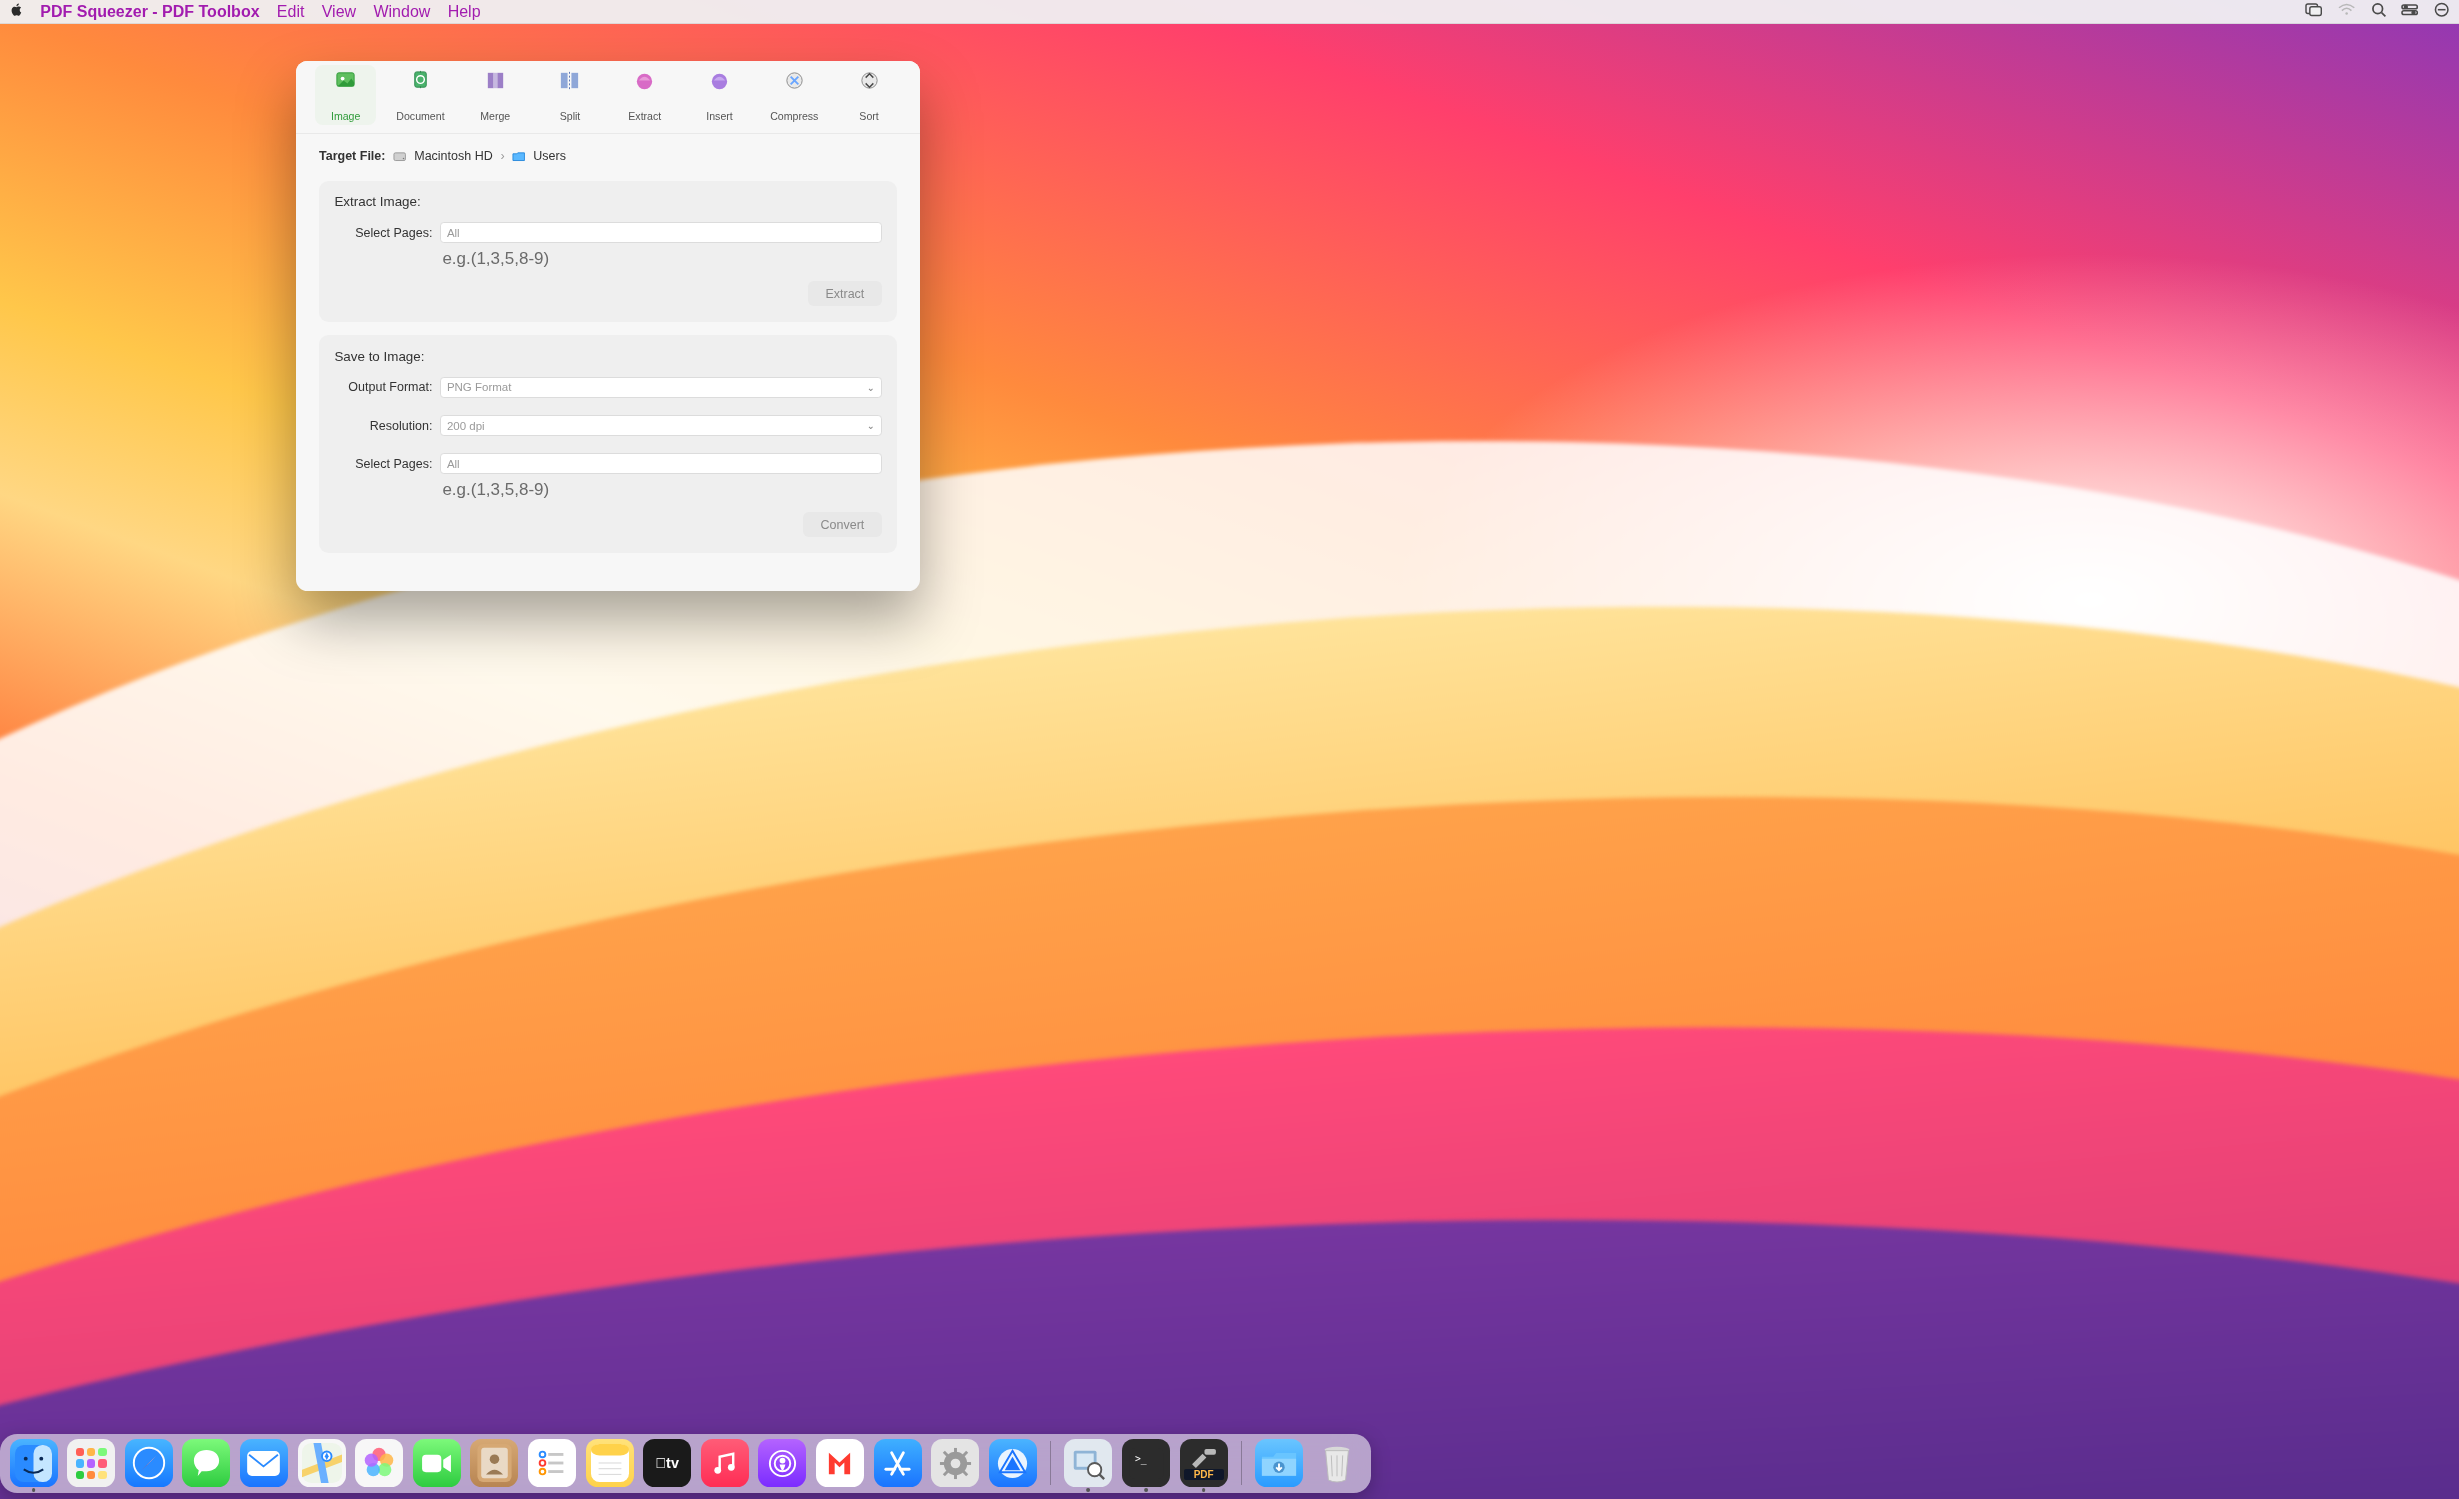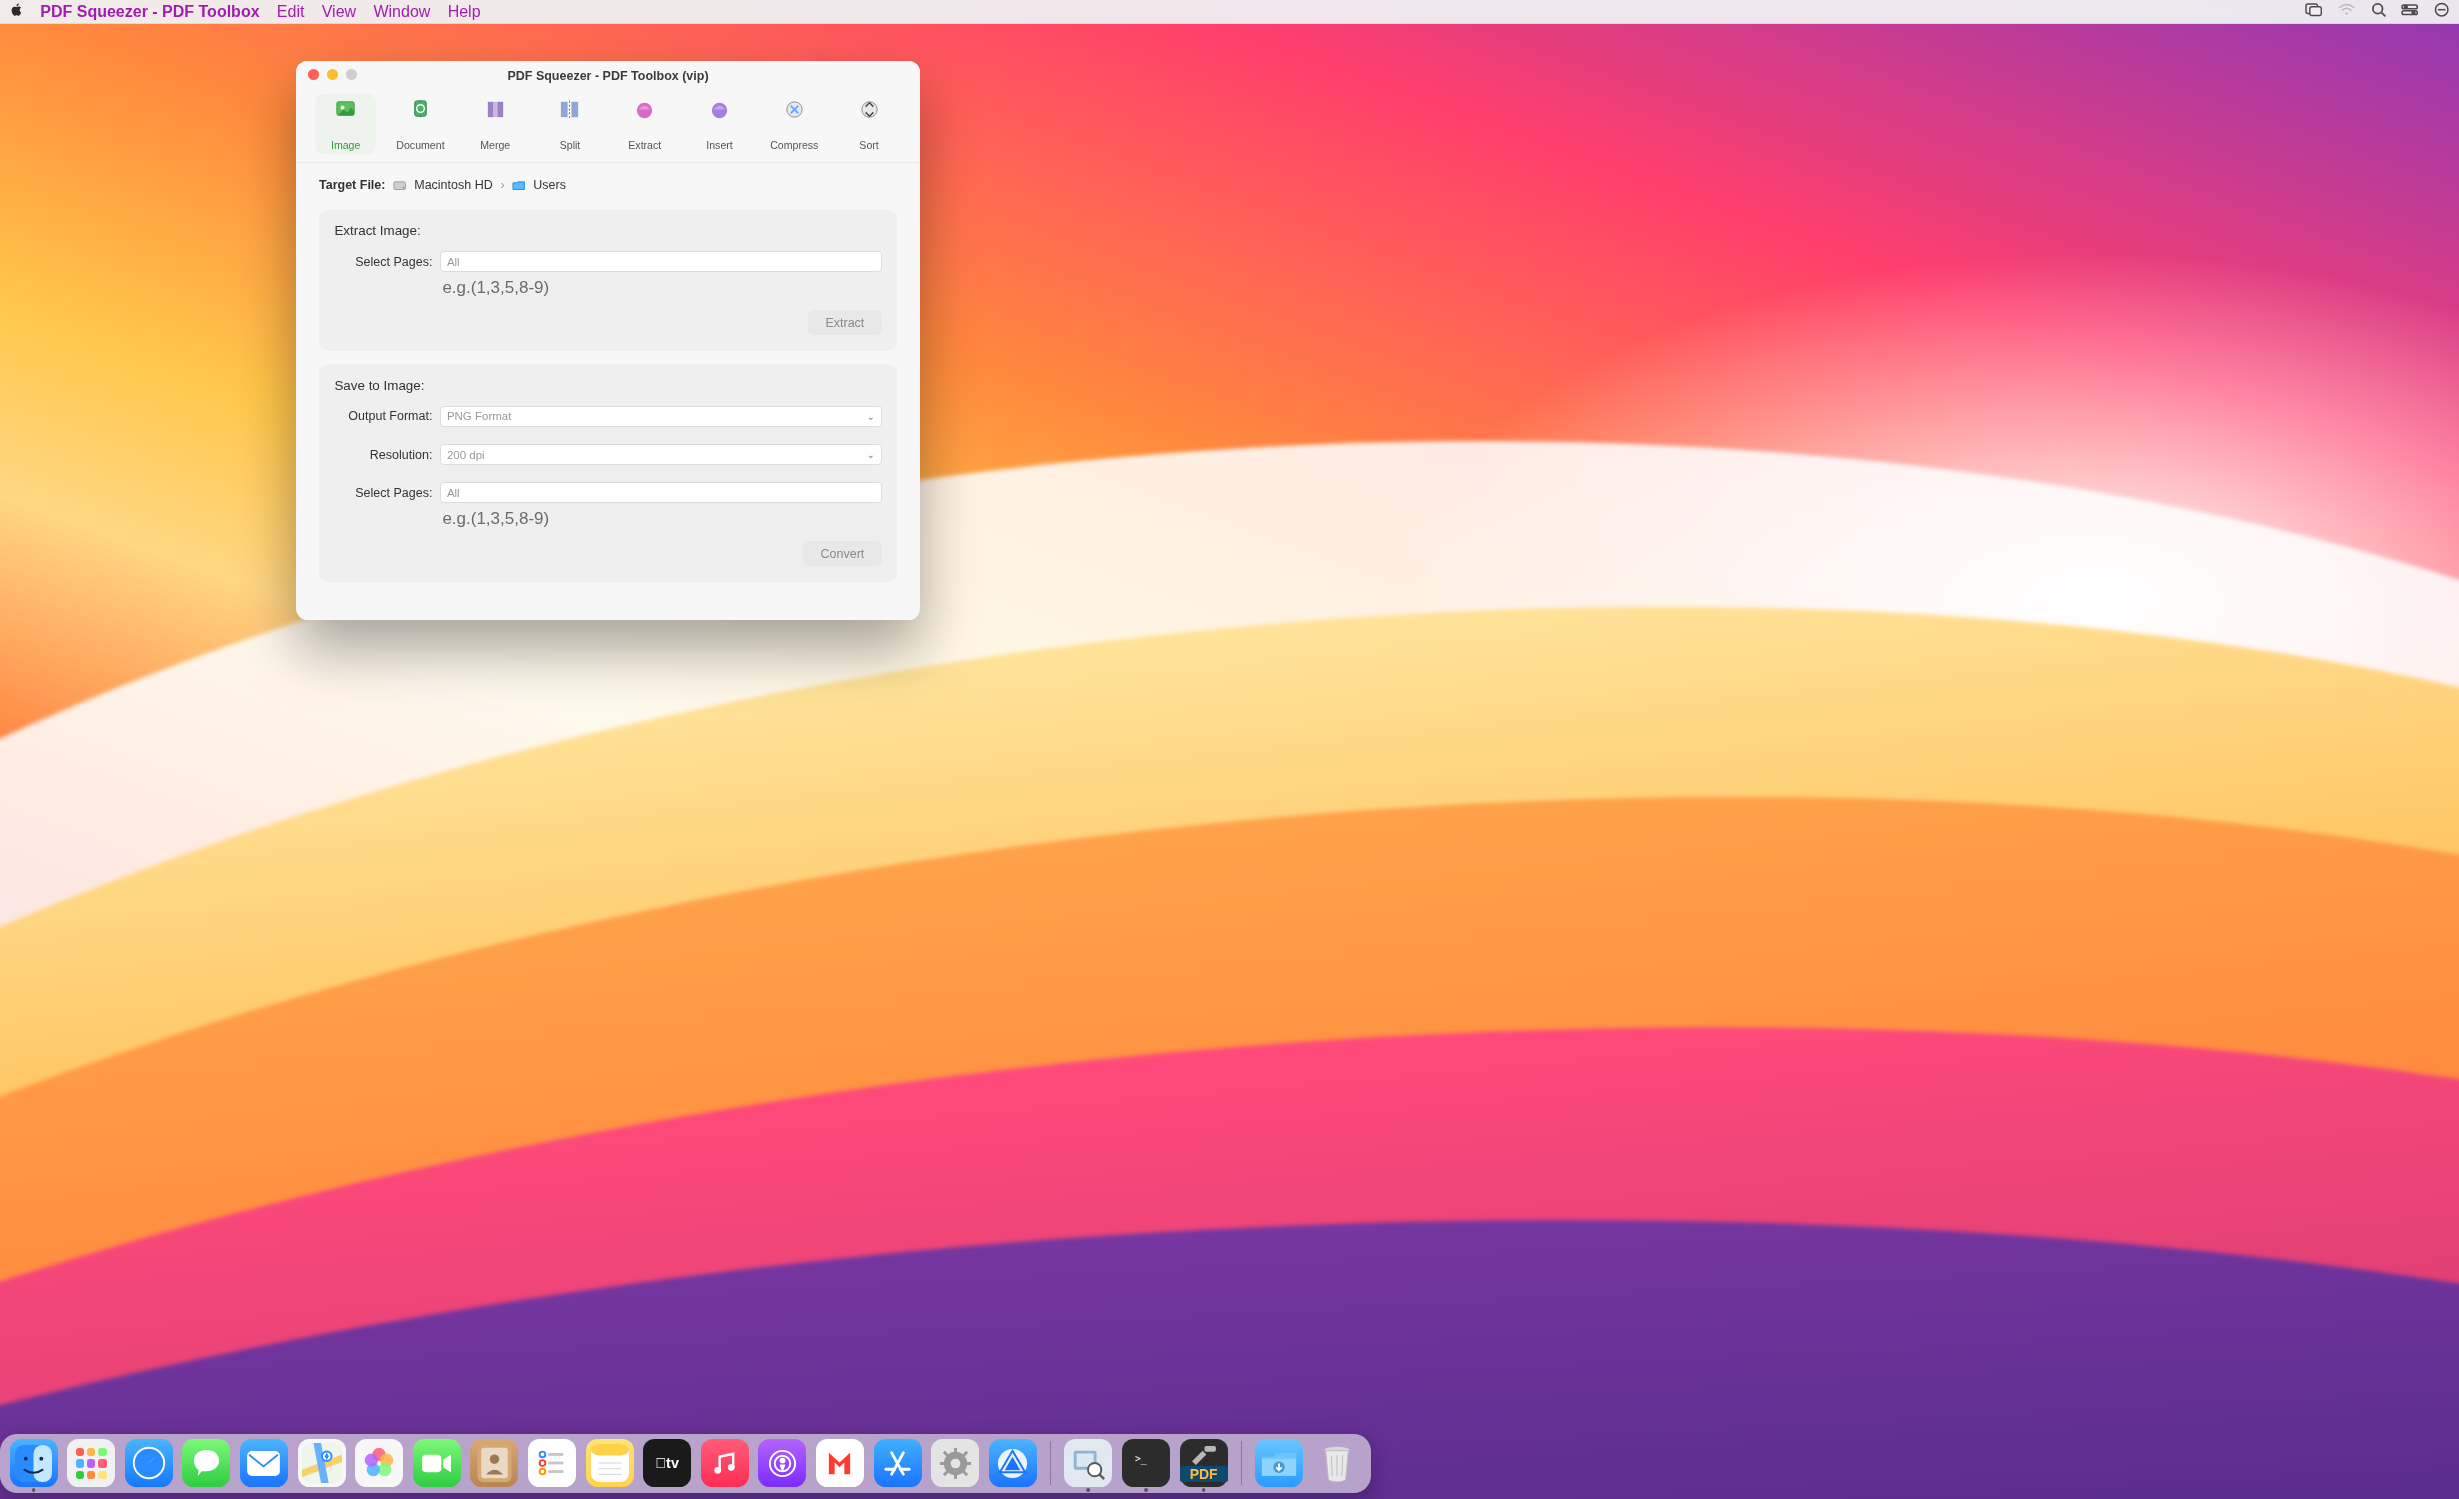--- a/index.html
+++ b/index.html
@@ -296,28 +296,20 @@
     <span>
       <svg width="15.4" height="15.4" viewBox="0 0 16 16" fill="none" stroke="#4a4a4a" stroke-width="1.6">
           <circle cx="8" cy="8" r="6.5"></circle>
           <line x1="4" y1="8" x2="12" y2="8"></line>
         </svg>
     </span>
   </div>
 </div>
 
 <div class="window">
-  <div class="titlebar">
-    <div class="traffic">
-      <span class="tr-close"></span>
-      <span class="tr-min"></span>
-      <span class="tr-max"></span>
-    </div>
-    <div class="window-title">PDF Squeezer - PDF Toolbox (vip)</div>
-  </div>
 
   <div class="toolbar">
     <div class="tool selected">
       <svg viewBox="0 0 24 24">
           <rect x="3" y="4" width="18" height="14" rx="2" fill="#5fbf5f" stroke="#2f9b3a"></rect>
           <circle cx="9" cy="10" r="2" fill="#fff"></circle>
           <path d="M5 17 L10 12 L14 15 L18 10 L21 14 L21 18 L3 18 Z" fill="#2f9b3a"></path>
         </svg>
       <span class="tlabel">Image</span>
     </div>
@@ -612,21 +604,21 @@
       <svg width="35" height="31" viewBox="0 0 36 32" style="font-size:22px">
           <rect width="36" height="32" rx="6" fill="#2c2c2c"></rect>
           <text x="6" y="14" fill="#fff" font-size="10" font-family="monospace">&gt;_</text>
         </svg>
     </div>
     <div class="dock-item di-pdf running">
       <svg width="29" height="21" viewBox="0 0 30 22">
           <path d="M3 18 L14 7 L18 11 L7 22 Z" fill="#b8b8b8"></path>
           <rect x="16" y="2" width="12" height="6" rx="2" fill="#b8b8b8"></rect>
         </svg>
-      <span style="font-size:14px;color:#ffb84a;font-weight:700;background:#0c4a6e;padding:0 10px;border-radius:1.9px;margin-top:1px;">PDF</span>
+      <span style="font-size:10px;color:#ffb84a;font-weight:700;background:#0f172a;padding:0 10px;border-radius:1.9px;margin-top:1px;">PDF</span>
     </div>
 
     <div class="sep"></div>
 
     <div class="dock-item di-downloads">
       <svg width="38" height="33" viewBox="0 0 40 34">
           <path d="M2 10 L14 10 L17 6 L38 6 L38 30 L2 30 Z" fill="#69c5ff"></path>
           <path d="M2 12 L38 12 L38 30 L2 30 Z" fill="#8fd4ff"></path>
           <circle cx="20" cy="21" r="6" fill="#4a94cf"></circle>
           <path d="M20 17 L20 24 M17 21 L20 24 L23 21" stroke="#fff" fill="none" stroke-width="2"></path>

